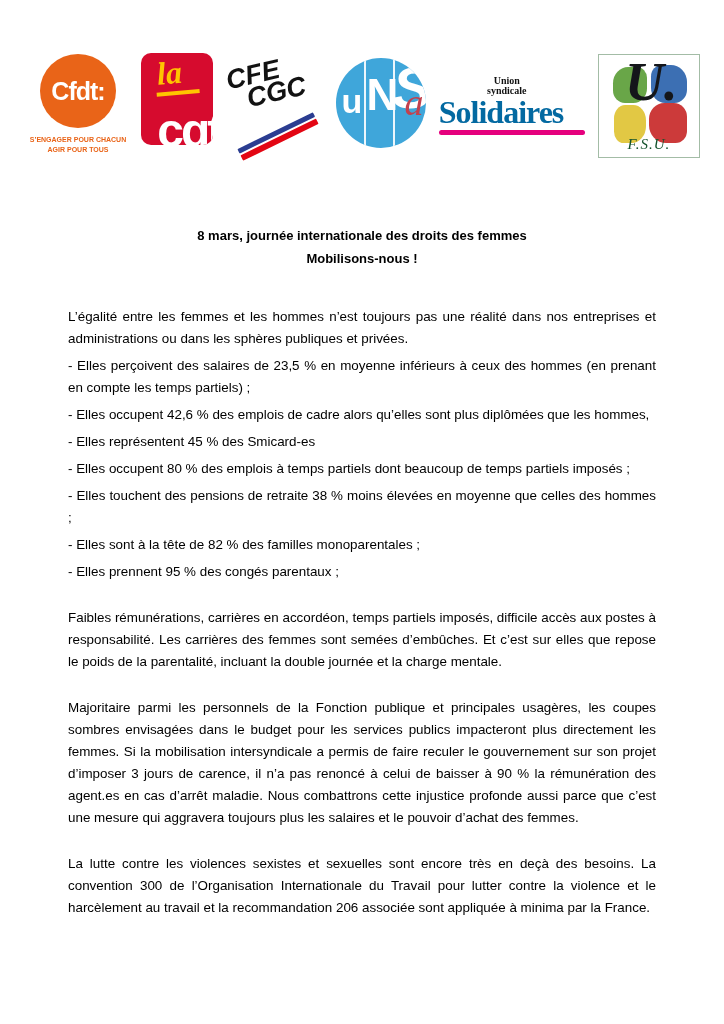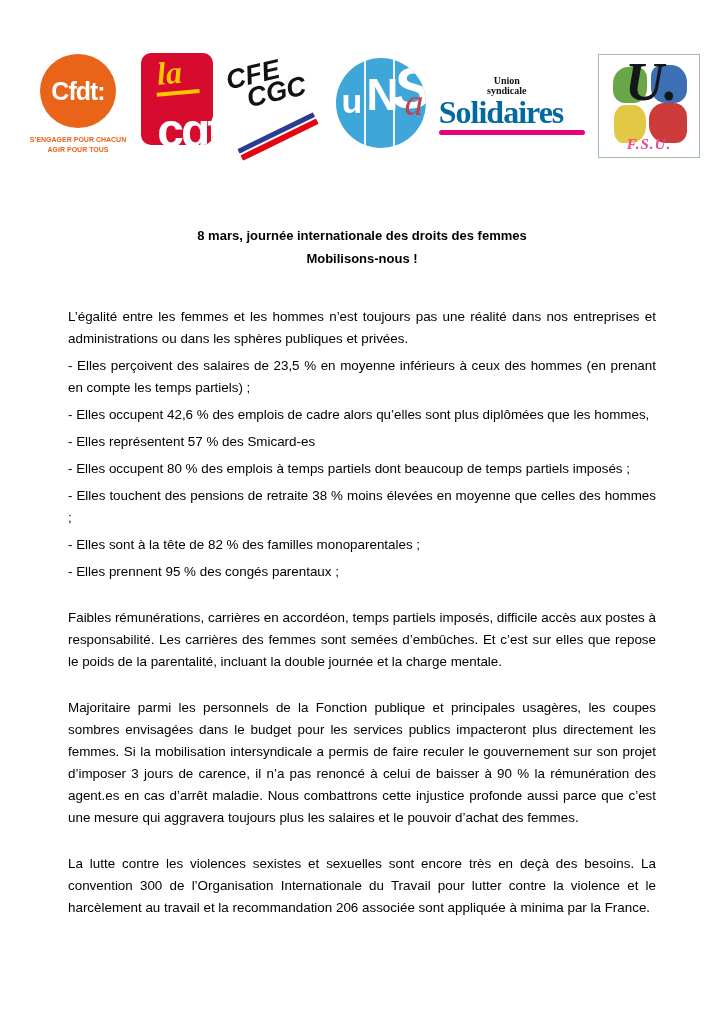--- a/index.html
+++ b/index.html
@@ -126,35 +126,35 @@
       <div class="sol-word" style="color: #0369a1;">Solidaires</div>
       <div class="sol-bar" style="background: rgb(229, 0, 125);"></div>
     </div>
 
     <div class="logo logo-fsu" style="border-color: rgb(163, 188, 166);">
       <div class="fsu-patch green" style="background: rgb(105, 166, 72);"></div>
       <div class="fsu-patch blue" style="background: rgb(60, 111, 179);"></div>
       <div class="fsu-patch yellow" style="background: rgb(226, 200, 68);"></div>
       <div class="fsu-patch red" style="background: rgb(204, 58, 58);"></div>
       <div class="fsu-monogram" style="color: rgb(20, 22, 26);">U.</div>
-      <div class="fsu-label" style="color: #ec4899; font-weight: bold;">F.S.U.</div>
+      <div class="fsu-label" style="color: #14532d;">F.S.U.</div>
     </div>
 
   </header>
 
   <h1 class="title">
     <div>8 mars, journée internationale des droits des femmes</div>
     <div>Mobilisons-nous !</div>
   </h1>
 
   <main class="doc-body">
       <p class="para">L’égalité entre les femmes et les hommes n’est toujours pas une réalité dans nos entreprises et administrations ou dans les sphères publiques et privées.</p>
       <p class="bullet">- Elles perçoivent des salaires de 23,5 % en moyenne inférieurs à ceux des hommes (en prenant en compte les temps partiels) ;</p>
       <p class="bullet">- Elles occupent 42,6 % des emplois de cadre alors qu’elles sont plus diplômées que les hommes,</p>
-      <p class="bullet">- Elles représentent 57 % des Smicard-es</p>
+      <p class="bullet">- Elles représentent 45 % des Smicard-es</p>
       <p class="bullet">- Elles occupent 80 % des emplois à temps partiels dont beaucoup de temps partiels imposés ;</p>
       <p class="bullet">- Elles touchent des pensions de retraite 38 % moins élevées en moyenne que celles des hommes ;</p>
       <p class="bullet">- Elles sont à la tête de 82 % des familles monoparentales ;</p>
       <p class="bullet">- Elles prennent 95 % des congés parentaux ;</p>
       <p class="para">Faibles rémunérations, carrières en accordéon, temps partiels imposés, difficile accès aux postes à responsabilité. Les carrières des femmes sont semées d’embûches. Et c’est sur elles que repose le poids de la parentalité, incluant la double journée et la charge mentale.</p>
       <p class="para">Majoritaire parmi les personnels de la Fonction publique et principales usagères, les coupes sombres envisagées dans le budget pour les services publics impacteront plus directement les femmes. Si la mobilisation intersyndicale a permis de faire reculer le gouvernement sur son projet d’imposer 3 jours de carence, il n’a pas renoncé à celui de baisser à 90 % la rémunération des agent.es en cas d’arrêt maladie. Nous combattrons cette injustice profonde aussi parce que c’est une mesure qui aggravera toujours plus les salaires et le pouvoir d’achat des femmes.</p>
       <p class="para">La lutte contre les violences sexistes et sexuelles sont encore très en deçà des besoins. La convention 300 de l’Organisation Internationale du Travail pour lutter contre la violence et le harcèlement au travail et la recommandation 206 associée sont appliquée à minima par la France.</p>
     </main>
 
 </div>

